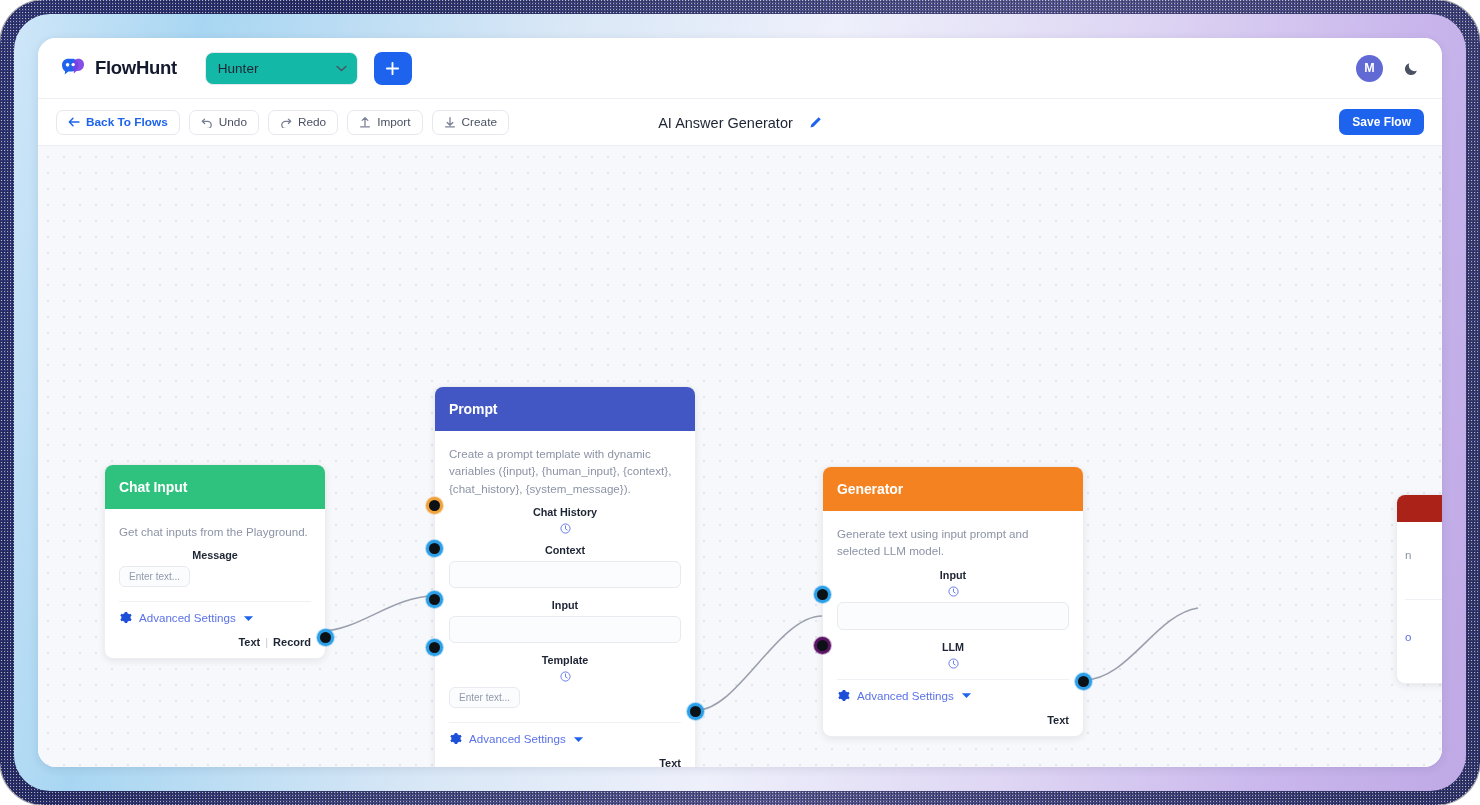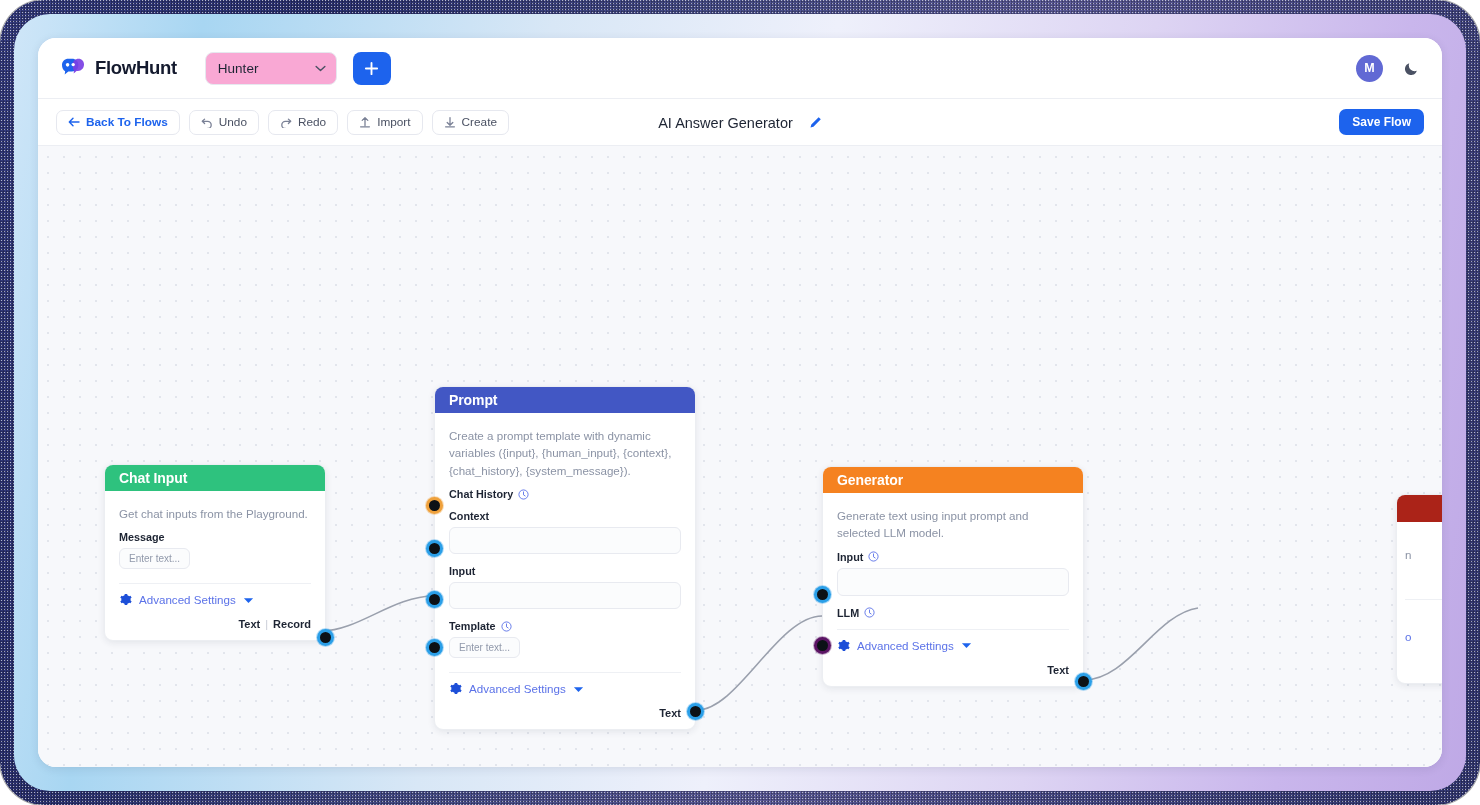--- a/index.html
+++ b/index.html
@@ -44,22 +44,22 @@
   #topbar{
     position:relative; height:61px; background:#fff;
     border-bottom:1px solid #eceef3;
     display:flex; align-items:center; padding:0 22px;
   }
   .logo-wrap{ display:flex; align-items:center; gap:9px; }
   .logo-mark{ width:26px; height:22px; display:block; }
   .logo-text{ font-size:18.5px; font-weight:700; color:#141a2e; letter-spacing:-.3px; }
 
   .ws-select{
-    margin-left:28px; width:132px; height:33px;
-    border:1px solid #e6e8ef; border-radius:8px; background:#f9a8d4;
+    margin-left:28px; width:153px; height:33px;
+    border:1px solid #e6e8ef; border-radius:8px; background:#14b8a6;
     display:flex; align-items:center; padding:0 10px 0 12px;
     font-size:13.5px; color:#1d2433; cursor:pointer;
   }
   .ws-select .ws-label{ flex:1; }
   .chev{ width:11px; height:7px; display:block; }
 
   .plus-btn{
     margin-left:16px; width:38px; height:33px; border-radius:8px;
     background:#1d63ed; display:flex; align-items:center; justify-content:center;
     cursor:pointer; border:none;
@@ -116,29 +116,29 @@
   }
   #edges{ position:absolute; left:0; top:0; width:1404px; height:621px; }
 
   
   .node{
     position:absolute; background:#fff; border-radius:9px;
     border:1px solid #eceef2;
     box-shadow:0 2px 7px rgba(30,40,70,.09);
   }
   .node-head{
-    height:26px; border-radius:8px 8px 0 0;
+    height:44px; border-radius:8px 8px 0 0;
     display:flex; align-items:center; padding:0 14px;
     color:#fff; font-size:14px; font-weight:700; letter-spacing:-.1px;
   }
   .node-body{ padding:14px 14px 10px 14px; }
   .node-desc{ font-size:11.6px; line-height:1.5; color:#8b93a5; margin-bottom:9px; }
   .fld-label{
     font-size:10.8px; font-weight:700; color:#1d2433; margin-bottom:5px;
-    display:flex; align-items:center; gap:5px;
+    display:flex; align-items:center; gap:5px;flex-direction:column;
   }
   .q-icon{ width:11px; height:11px; display:block; }
   .text-box{
     height:27px; border:1px solid #e8eaf0; border-radius:6px; background:#fbfcfd;
     margin-bottom:11px;
   }
   .enter-pill{
     display:inline-block; border:1px solid #e8eaf0; border-radius:6px;
     background:#fbfcfd; font-size:10px; color:#9199ab;
     padding:4px 9px; margin-bottom:8px;

